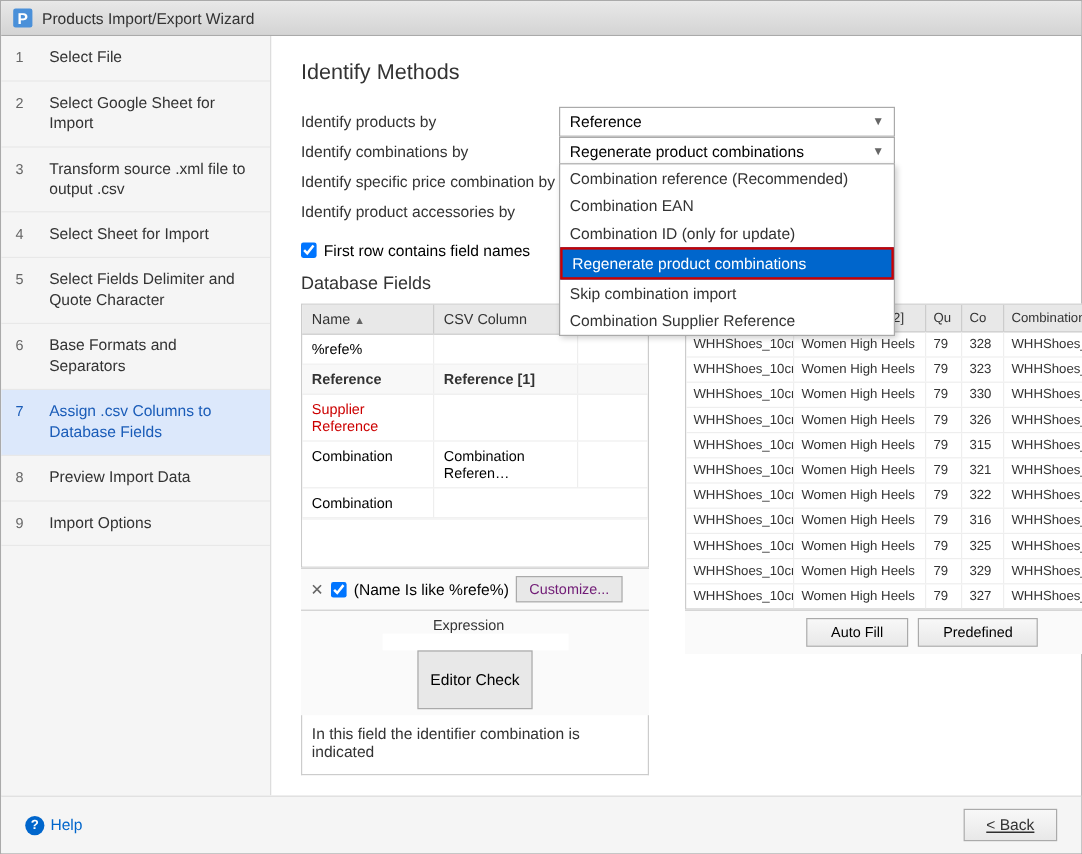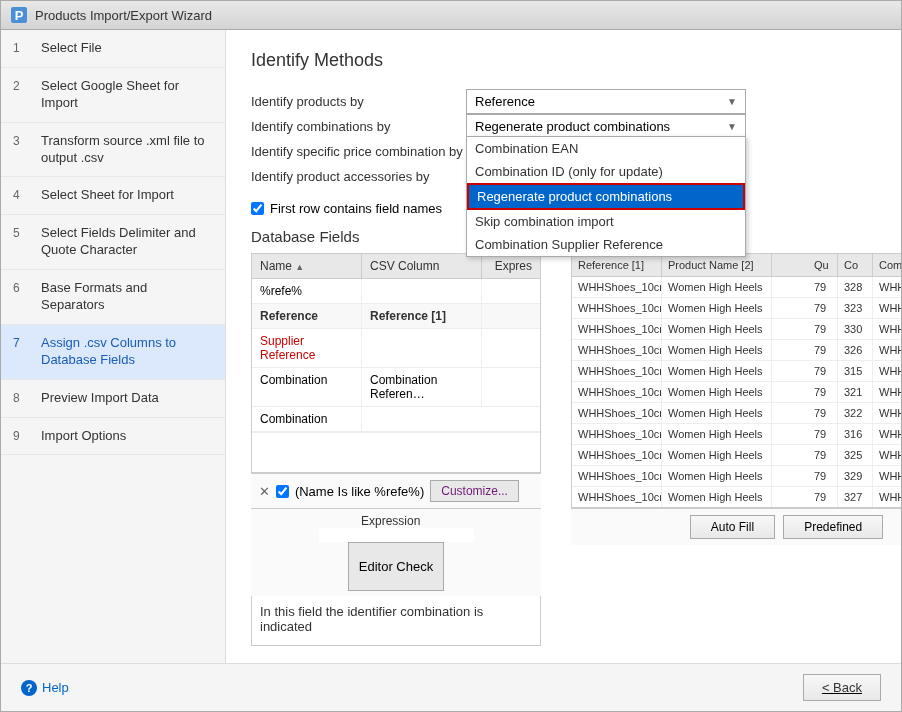--- a/index.html
+++ b/index.html
@@ -54,21 +54,21 @@
     .expr-check-btn { padding: 16px 10px; background: #e8e8e8; border: 1px solid #aaa; cursor: pointer; font-size: 12px; }
     .info-box { padding: 8px; background: white; border: 1px solid #ccc; border-top: none; font-size: 12px; color: #333; min-height: 50px; }
     .csv-table { border: 1px solid #ccc; background: white; overflow: hidden; }
     .csv-header { display: flex; background: #e8e8e8; border-bottom: 1px solid #ccc; }
     .csv-header-cell { padding: 5px 6px; font-size: 11px; color: #333; border-right: 1px solid #ccc; white-space: nowrap; overflow: hidden; }
     .csv-row { display: flex; border-bottom: 1px solid #eee; }
     .csv-row:last-child { border-bottom: none; }
     .csv-cell { padding: 4px 6px; font-size: 11px; color: #333; border-right: 1px solid #eee; white-space: nowrap; overflow: hidden; }
     .csv-col-1 { width: 90px; }
     .csv-col-2 { width: 110px; }
-    .csv-col-3 { width: 30px; margin-left: 36px; }
+    .csv-col-3 { width: 30px; }
     .csv-col-4 { width: 35px; }
     .csv-col-5 { flex: 1; }
     .bottom-buttons { display: flex; justify-content: space-between; align-items: center; padding: 10px 20px; border-top: 1px solid #ddd; background: #f5f5f5; }
     .help-link { display: flex; align-items: center; gap: 5px; color: #0066cc; cursor: pointer; text-decoration: none; font-size: 13px; }
     .help-icon { width: 16px; height: 16px; background: #0066cc; color: white; border-radius: 50%; display: flex; align-items: center; justify-content: center; font-size: 11px; font-weight: bold; }
     .nav-buttons { display: flex; gap: 5px; text-decoration: underline; }
     .nav-btn { padding: 5px 18px; background: linear-gradient(to bottom, #f8f8f8, #e8e8e8); border: 1px solid #aaa; cursor: pointer; font-size: 13px; color: #333; }
     .autofill-row { display: flex; gap: 8px; padding: 6px 8px; border-top: 1px solid #ccc; background: #fafafa; justify-content: center; }
     .fill-btn { padding: 4px 20px; background: linear-gradient(to bottom, #f8f8f8, #e8e8e8); border: 1px solid #aaa; cursor: pointer; font-size: 12px; }
     .divider { width: 1px; background: #ccc; }
@@ -143,20 +143,21 @@
 
       <div class="identify-row" style="position:relative;">
         <span class="identify-label">Identify combinations by</span>
         <div class="identify-control" style="position:relative;">
           <div class="select-box">
             <span>Regenerate product combinations</span>
             <span class="select-box-arrow">▼</span>
           </div>
 
           <div class="dropdown-container" style="top: 22px; left: 0;">
+            <div class="dropdown-item">Combination reference (Recommended)</div>
             <div class="dropdown-item">Combination EAN</div>
             <div class="dropdown-item">Combination ID (only for update)</div>
             <div class="dropdown-item selected highlighted">Regenerate product combinations</div>
             <div class="dropdown-item">Skip combination import</div>
             <div class="dropdown-item">Combination Supplier Reference</div>
           </div>
         </div>
       </div>
 
       <div class="identify-row">

